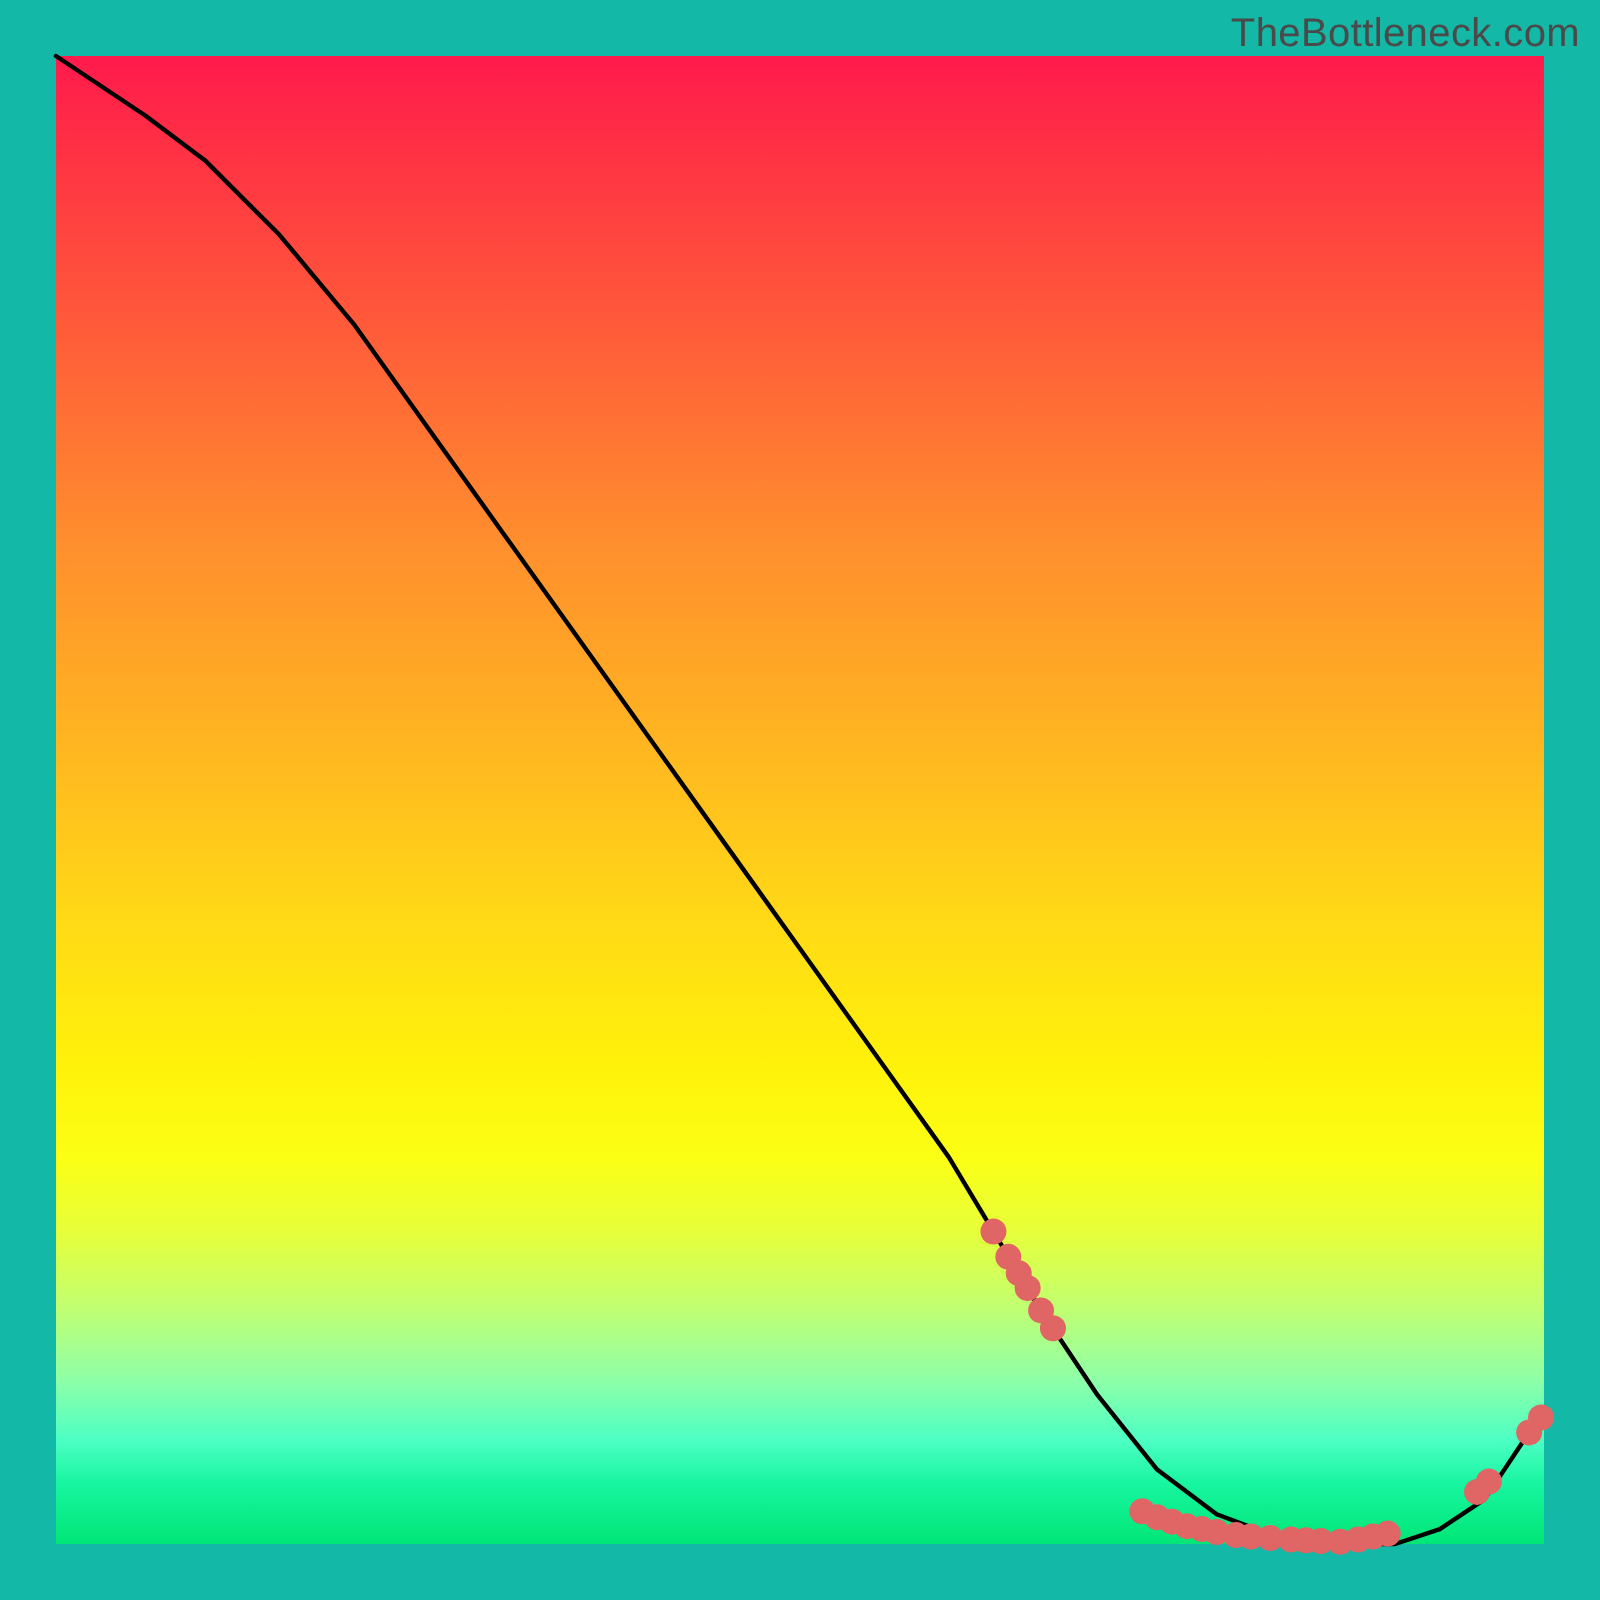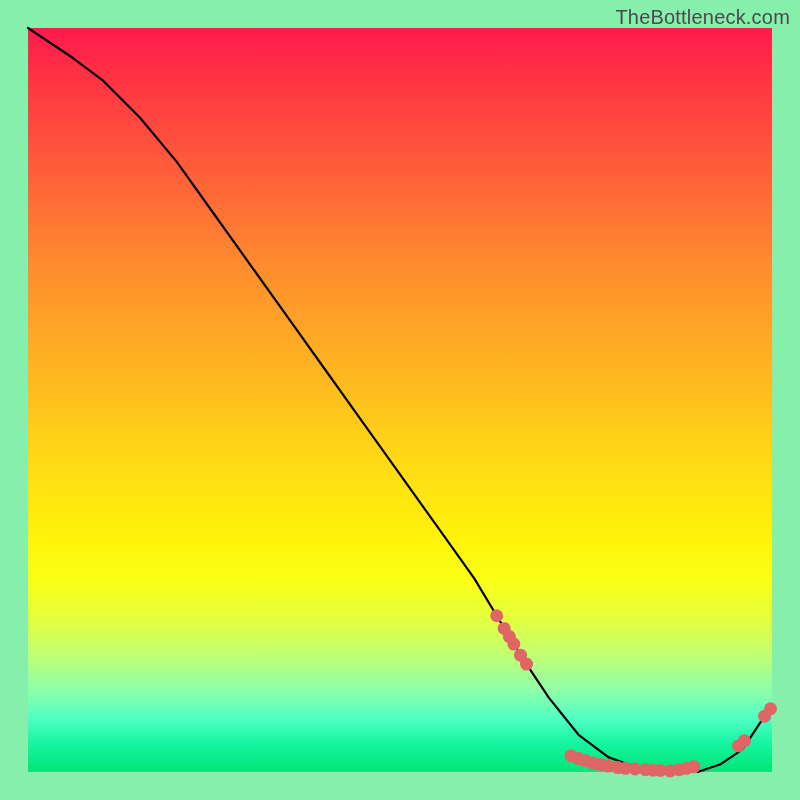--- a/index.html
+++ b/index.html
@@ -1,21 +1,21 @@
 <!DOCTYPE html>
 <html><head>
 <meta charset="utf-8">
 <style>
   * { margin: 0; padding: 0; box-sizing: border-box; }
   html, body { width: 800px; height: 800px; overflow: hidden; background: #000; }
   .frame {
     position: relative;
     width: 800px;
     height: 800px;
-    background: #86efac;
+    background: #14b8a6;
   }
   .plot-area {
     position: absolute;
     left: 28px;
     top: 28px;
     width: 744px;
     height: 744px;
     background: linear-gradient(to bottom,
       #ff1a4d 0%,
       #ff3044 6%,

